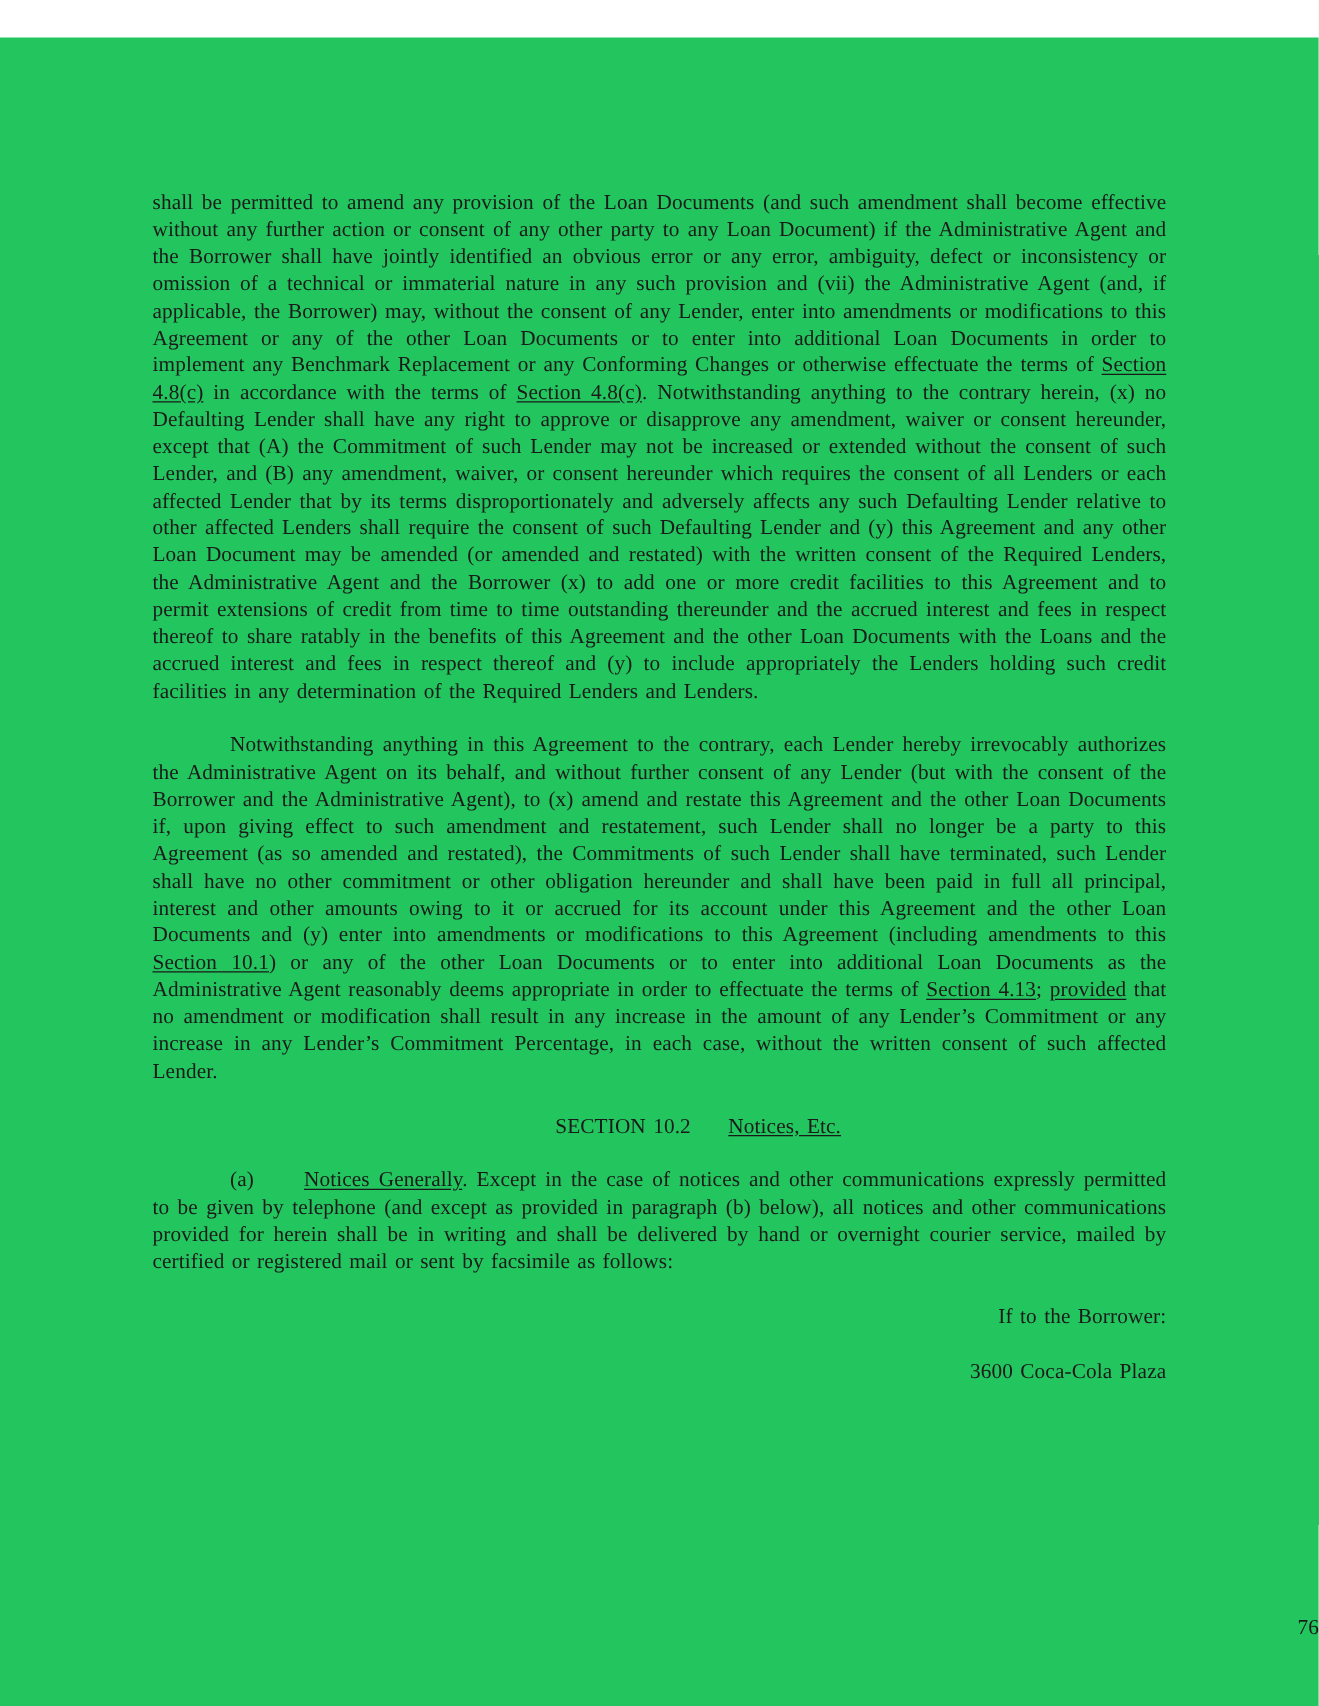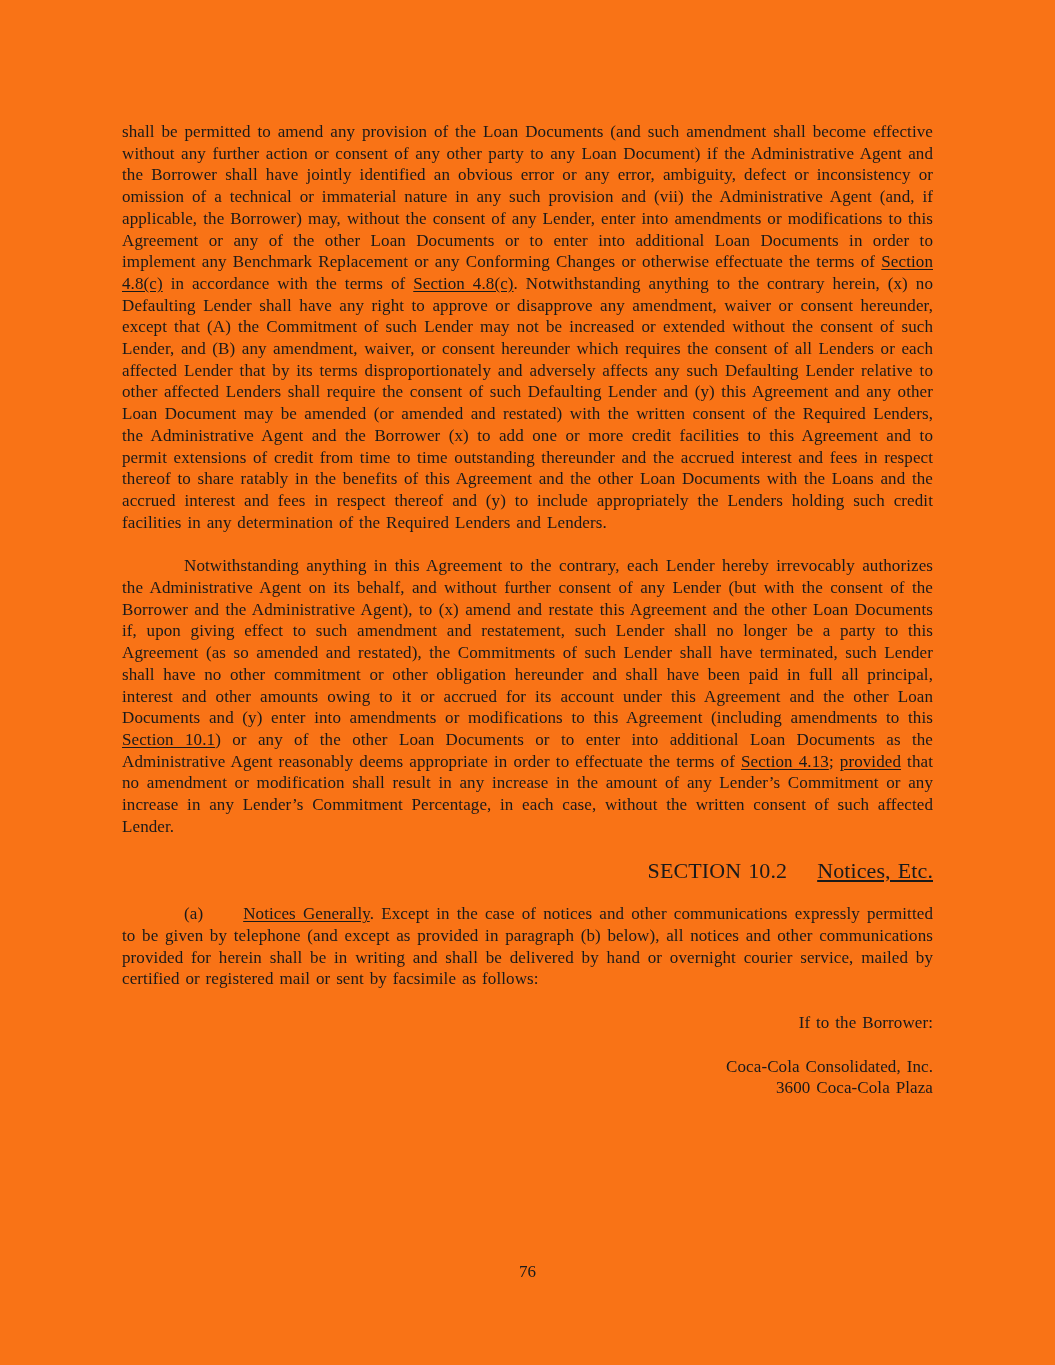--- a/index.html
+++ b/index.html
@@ -10,21 +10,22 @@
   body {
     width: 1055px;
     height: 1365px;
     position: relative;
     font-family: "Liberation Serif", "DejaVu Serif", serif;
     color: #1a1a1a;
   }
   .page {
     position: absolute;
     inset: 0;
-    background: #f97316;
+    background: #22c55e;
+    margin-top: 30px;
   }
   .content {
     position: absolute;
     left: 122px;
     top: 121px;
     width: 811px;
   }
   .para {
     margin: 0 0 22px 0;
     font-size: 17px;
@@ -36,23 +37,23 @@
   .indent {
     text-indent: 62px;
   }
   .u {
     text-decoration: underline;
     text-underline-offset: 2px;
   }
   .section-heading {
     margin: 0 0 22px 0;
     padding-left: 62px;
-    font-size: 22px;
+    font-size: 17px;
     line-height: 21.7px;
-    text-align: right;
+    text-align: center;
     word-spacing: 1.5px;
     letter-spacing: 0.1px;
   }
   .section-heading .num {
     margin-right: 30px;
   }
   .tab {
     display: inline-block;
     width: 40px;
   }
@@ -65,41 +66,40 @@
     letter-spacing: 0.1px;
   }
   .notice-block .intro {
     margin-bottom: 22px;
   }
   .page-number {
     position: absolute;
     left: 0;
     right: 0;
     top: 1261px;
-    text-align: center;
+    text-align: right;
     font-size: 17px;
     line-height: 21.7px;
   }
 </style>
 </head>
 <body>
 
 <div class="page">
   <div class="content">
 
     <p class="para"><span>shall be permitted to amend any provision of the Loan Documents (and such amendment shall become effective without any further action or consent of any other party to any Loan Document) if the Administrative Agent and the Borrower shall have jointly identified an obvious error or any error, ambiguity, defect or inconsistency or omission of a technical or immaterial nature in any such provision and (vii) the Administrative Agent (and, if applicable, the Borrower) may, without the consent of any Lender, enter into amendments or modifications to this Agreement or any of the other Loan Documents or to enter into additional Loan Documents in order to implement any Benchmark Replacement or any Conforming Changes or otherwise effectuate the terms of </span><span class="u">Section 4.8(c)</span><span> in accordance with the terms of </span><span class="u">Section 4.8(c)</span><span>.  Notwithstanding anything to the contrary herein, (x) no Defaulting Lender shall have any right to approve or disapprove any amendment, waiver or consent hereunder, except that (A) the Commitment of such Lender may not be increased or extended without the consent of such Lender, and (B) any amendment, waiver, or consent hereunder which requires the consent of all Lenders or each affected Lender that by its terms disproportionately and adversely affects any such Defaulting Lender relative to other affected Lenders shall require the consent of such Defaulting Lender and (y) this Agreement and any other Loan Document may be amended (or amended and restated) with the written consent of the Required Lenders, the Administrative Agent and the Borrower (x) to add one or more credit facilities to this Agreement and to permit extensions of credit from time to time outstanding thereunder and the accrued interest and fees in respect thereof to share ratably in the benefits of this Agreement and the other Loan Documents with the Loans and the accrued interest and fees in respect thereof and (y) to include appropriately the Lenders holding such credit facilities in any determination of the Required Lenders and Lenders.</span></p>
 
     <p class="para indent"><span>Notwithstanding anything in this Agreement to the contrary, each Lender hereby irrevocably authorizes the Administrative Agent on its behalf, and without further consent of any Lender (but with the consent of the Borrower and the Administrative Agent), to (x) amend and restate this Agreement and the other Loan Documents if, upon giving effect to such amendment and restatement, such Lender shall no longer be a party to this Agreement (as so amended and restated), the Commitments of such Lender shall have terminated, such Lender shall have no other commitment or other obligation hereunder and shall have been paid in full all principal, interest and other amounts owing to it or accrued for its account under this Agreement and the other Loan Documents and (y) enter into amendments or modifications to this Agreement (including amendments to this </span><span class="u">Section 10.1</span><span>) or any of the other Loan Documents or to enter into additional Loan Documents as the Administrative Agent reasonably deems appropriate in order to effectuate the terms of </span><span class="u">Section 4.13</span><span>; </span><span class="u">provided</span><span> that no amendment or modification shall result in any increase in the amount of any Lender’s Commitment or any increase in any Lender’s Commitment Percentage, in each case, without the written consent of such affected Lender.</span></p>
 
     <p class="section-heading"><span class="num">SECTION 10.2</span><span class="u">Notices, Etc.</span></p>
 
     <p class="para indent"><span>(a)</span><span class="tab"></span><span class="u">Notices Generally</span><span>.  Except in the case of notices and other communications expressly permitted to be given by telephone (and except as provided in paragraph (b) below), all notices and other communications provided for herein shall be in writing and shall be delivered by hand or overnight courier service, mailed by certified or registered mail or sent by facsimile as follows:</span></p>
 
     <div class="notice-block">
       <div class="intro">If to the Borrower:</div>
-      <div>Coca-Cola Consolidated, Inc.</div>
       <div>3600 Coca-Cola Plaza</div>
     </div>
 
   </div>
 
   <div class="page-number">76</div>
 </div>
 
 </body></html>

